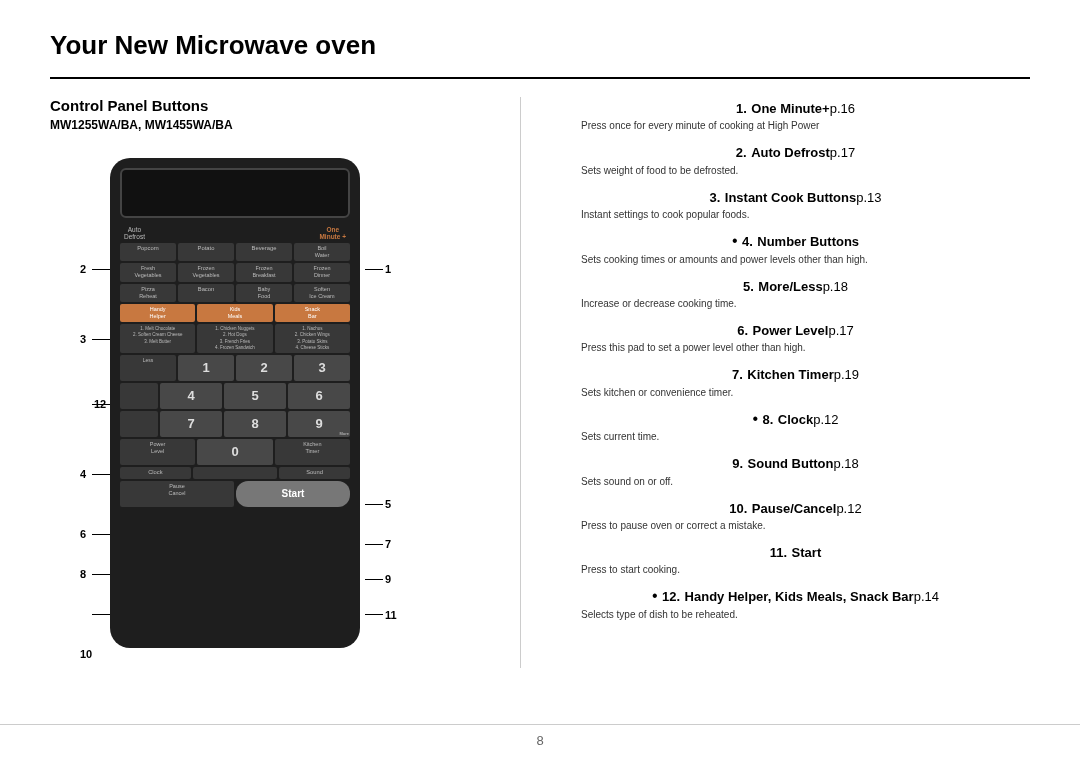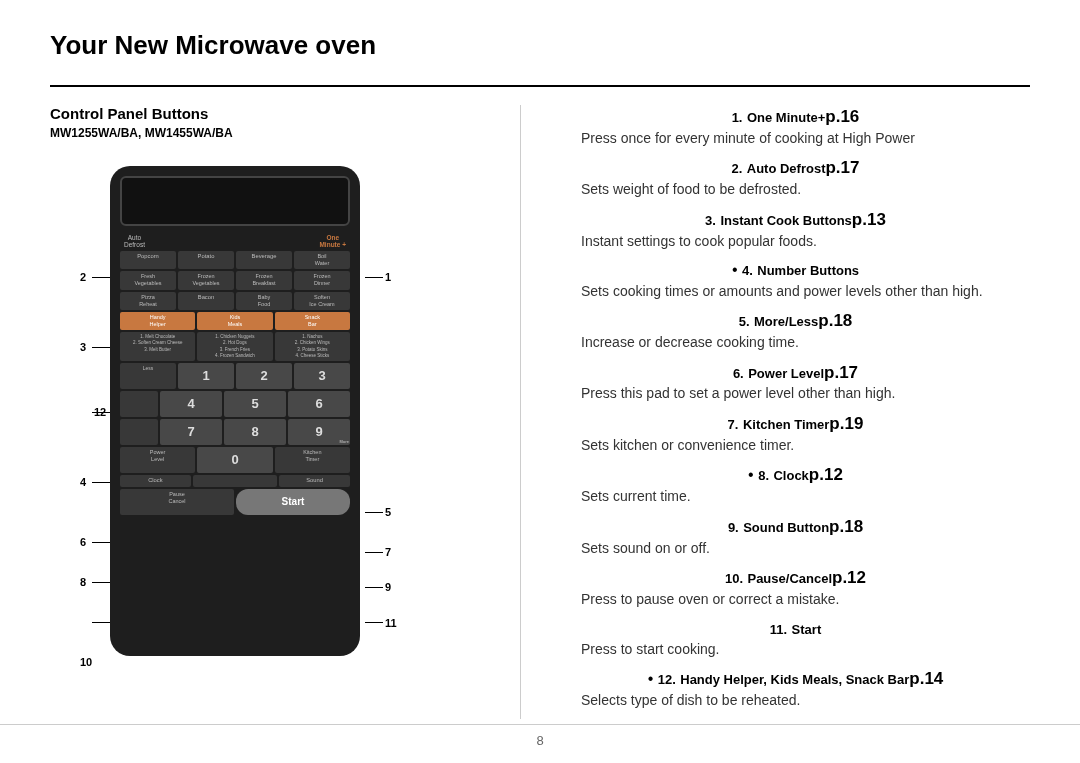--- a/index.html
+++ b/index.html
@@ -15,21 +15,21 @@
       width: 1080px;
       min-height: 763px;
       background: #fff;
       padding: 30px 50px 40px 50px;
       position: relative;
     }
     .page-title {
       font-size: 26px;
       font-weight: bold;
       border-bottom: 2px solid #000;
-      padding-bottom: 24px;
+      padding-bottom: 16px;
       margin-bottom: 18px;
     }
     .content-area {
       display: flex;
       gap: 30px;
     }
     .left-panel {
       width: 430px;
       flex-shrink: 0;
     }
@@ -57,25 +57,25 @@
     .item-number {
       font-weight: bold;
       font-size: 13px;
     }
     .item-title {
       font-weight: bold;
       font-size: 13px;
     }
     .item-page {
       float: right;
-      font-weight: bold;
-      font-size: 17px;
+      font-weight: normal;
+      font-size: 13px;
     }
     .item-desc {
-      font-size: 14px;
+      font-size: 10px;
       color: #333;
       margin-left: 20px;
       clear: both;
     }
     .item-row {
       display: flex;
       justify-content: center;
       align-items: baseline;
     }
     .page-footer {

